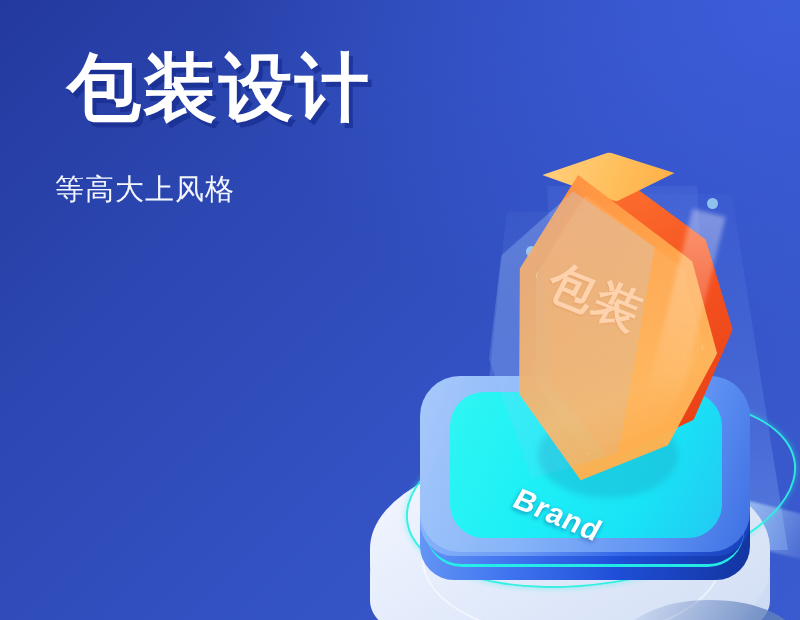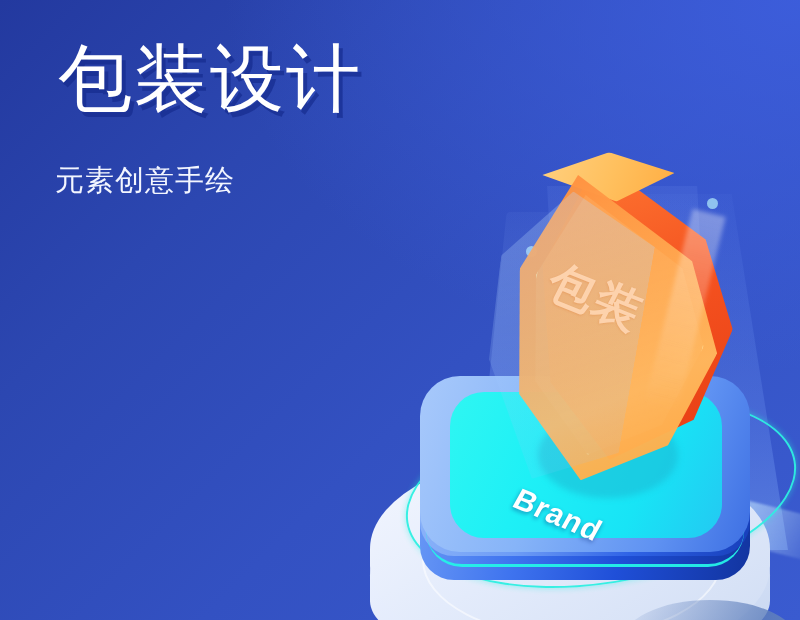--- a/index.html
+++ b/index.html
@@ -10,22 +10,22 @@
   }
   .banner{
     position:relative;width:800px;height:620px;overflow:hidden;
     background:
       radial-gradient(120% 100% at 100% 0%, rgba(62,95,223,.85) 0%, rgba(62,95,223,0) 60%),
       linear-gradient(135deg,#23399f 0%, #2c47b1 28%, #3351c2 58%, #3a5bd0 100%);
   }
   
   .text-block{position:absolute;left:55px;top:38px;width:480px;}
   .main-title{
-    font-size:74px;line-height:1.02;font-weight:400;color:#ffffff;
-    letter-spacing:2px;margin:3px;
+    font-size:74px;line-height:1.02;font-weight:700;color:#ffffff;
+    letter-spacing:2px;margin:12px;
     text-shadow:4px 5px 0 rgba(20,42,140,.65);
     white-space:nowrap;
   }
   .subtitle{margin-top:42px;}
   .sub-line{
     font-size:29px;line-height:1.52;color:#f3f6ff;font-weight:400;
     letter-spacing:1px;white-space:nowrap;
   }
   
   .illustration{position:absolute;left:380px;top:150px;width:430px;height:480px;}
@@ -185,21 +185,21 @@
   }
 </style>
 </head>
 <body>
 
 <div class="banner">
 
   <div class="text-block">
     <h1 class="main-title">包装设计</h1>
     <div class="subtitle">
-      <div class="sub-line">元素创意手绘</div>
+      <div class="sub-line">等高大上风格</div>
     </div>
   </div>
 
   <div class="illustration">
 
     <div class="beam beam-a"></div>
     <div class="beam beam-b"></div>
     <div class="beam beam-c"></div>
     <div class="beam-streak"></div>
 

